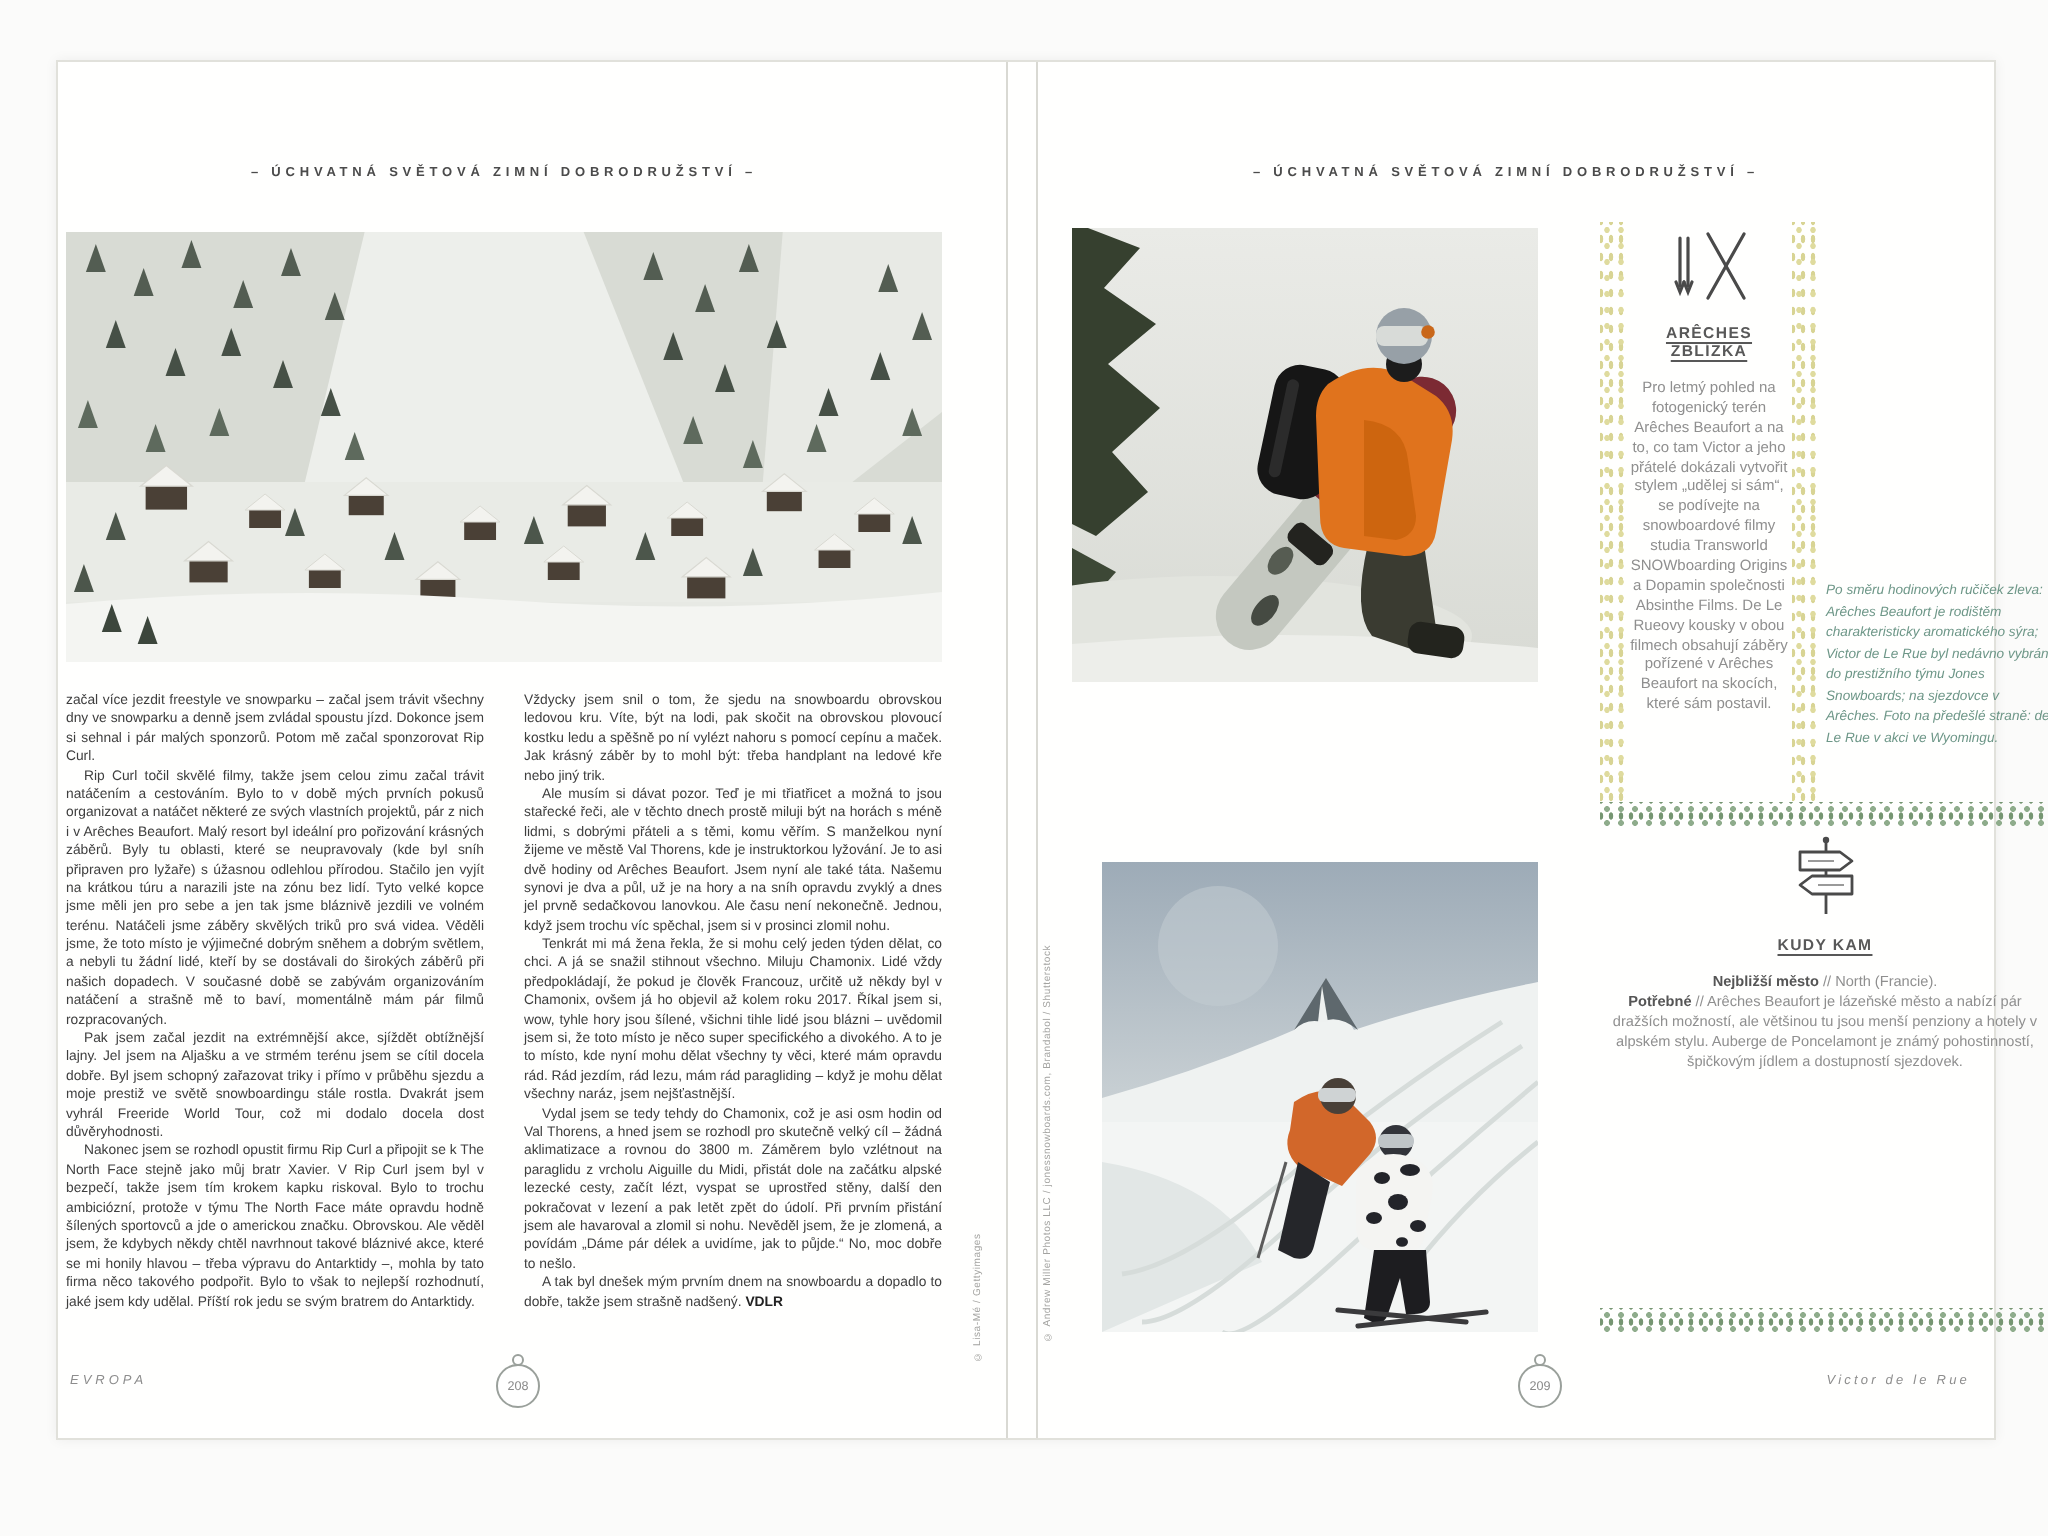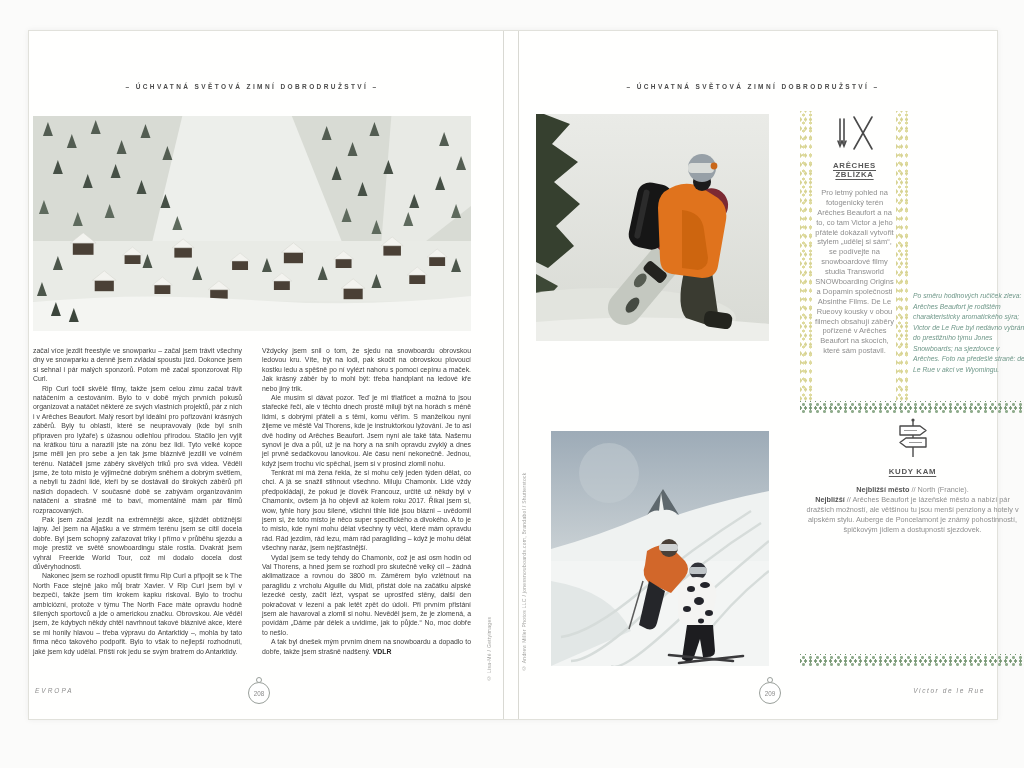--- a/index.html
+++ b/index.html
@@ -350,21 +350,21 @@
             <line x1="20" y1="4" x2="20" y2="40"></line>
             <circle cx="20" cy="3" r="1.6" fill="#4a4a4a" stroke="none"></circle>
             <path d="M7,9 h20 l6,4.5 l-6,4.5 h-20 z"></path>
             <path d="M33,21 h-20 l-6,4.5 l6,4.5 h20 z"></path>
             <line x1="11" y1="13.5" x2="24" y2="13.5" stroke="#9a9a9a" stroke-width="1"></line>
             <line x1="16" y1="25.5" x2="29" y2="25.5" stroke="#9a9a9a" stroke-width="1"></line>
           </g>
         </svg>
         <h3 class="block-title">KUDY KAM</h3>
         <p class="g-item"><b>Nejbližší město</b> <span>// North (Francie).</span></p>
-        <p class="g-item"><b>Nejbližší</b> <span>// Arêches Beaufort je lázeňské město a nabízí pár dražších možností, ale většinou tu jsou menší penziony a hotely v alpském stylu. Auberge de Poncelamont je známý pohostinností, špičkovým jídlem a dostupností sjezdovek.</span></p>
+        <p class="g-item"><b>Potřebné</b> <span>// Arêches Beaufort je lázeňské město a nabízí pár dražších možností, ale většinou tu jsou menší penziony a hotely v alpském stylu. Auberge de Poncelamont je známý pohostinností, špičkovým jídlem a dostupností sjezdovek.</span></p>
       </div>
 
       <div class="deco-h dh-bottom"></div>
     </aside>
 
     <div class="medallion med-right">
         <span>209</span>
       </div>
     <div class="footer-author">Victor de le Rue</div>
   </section>

